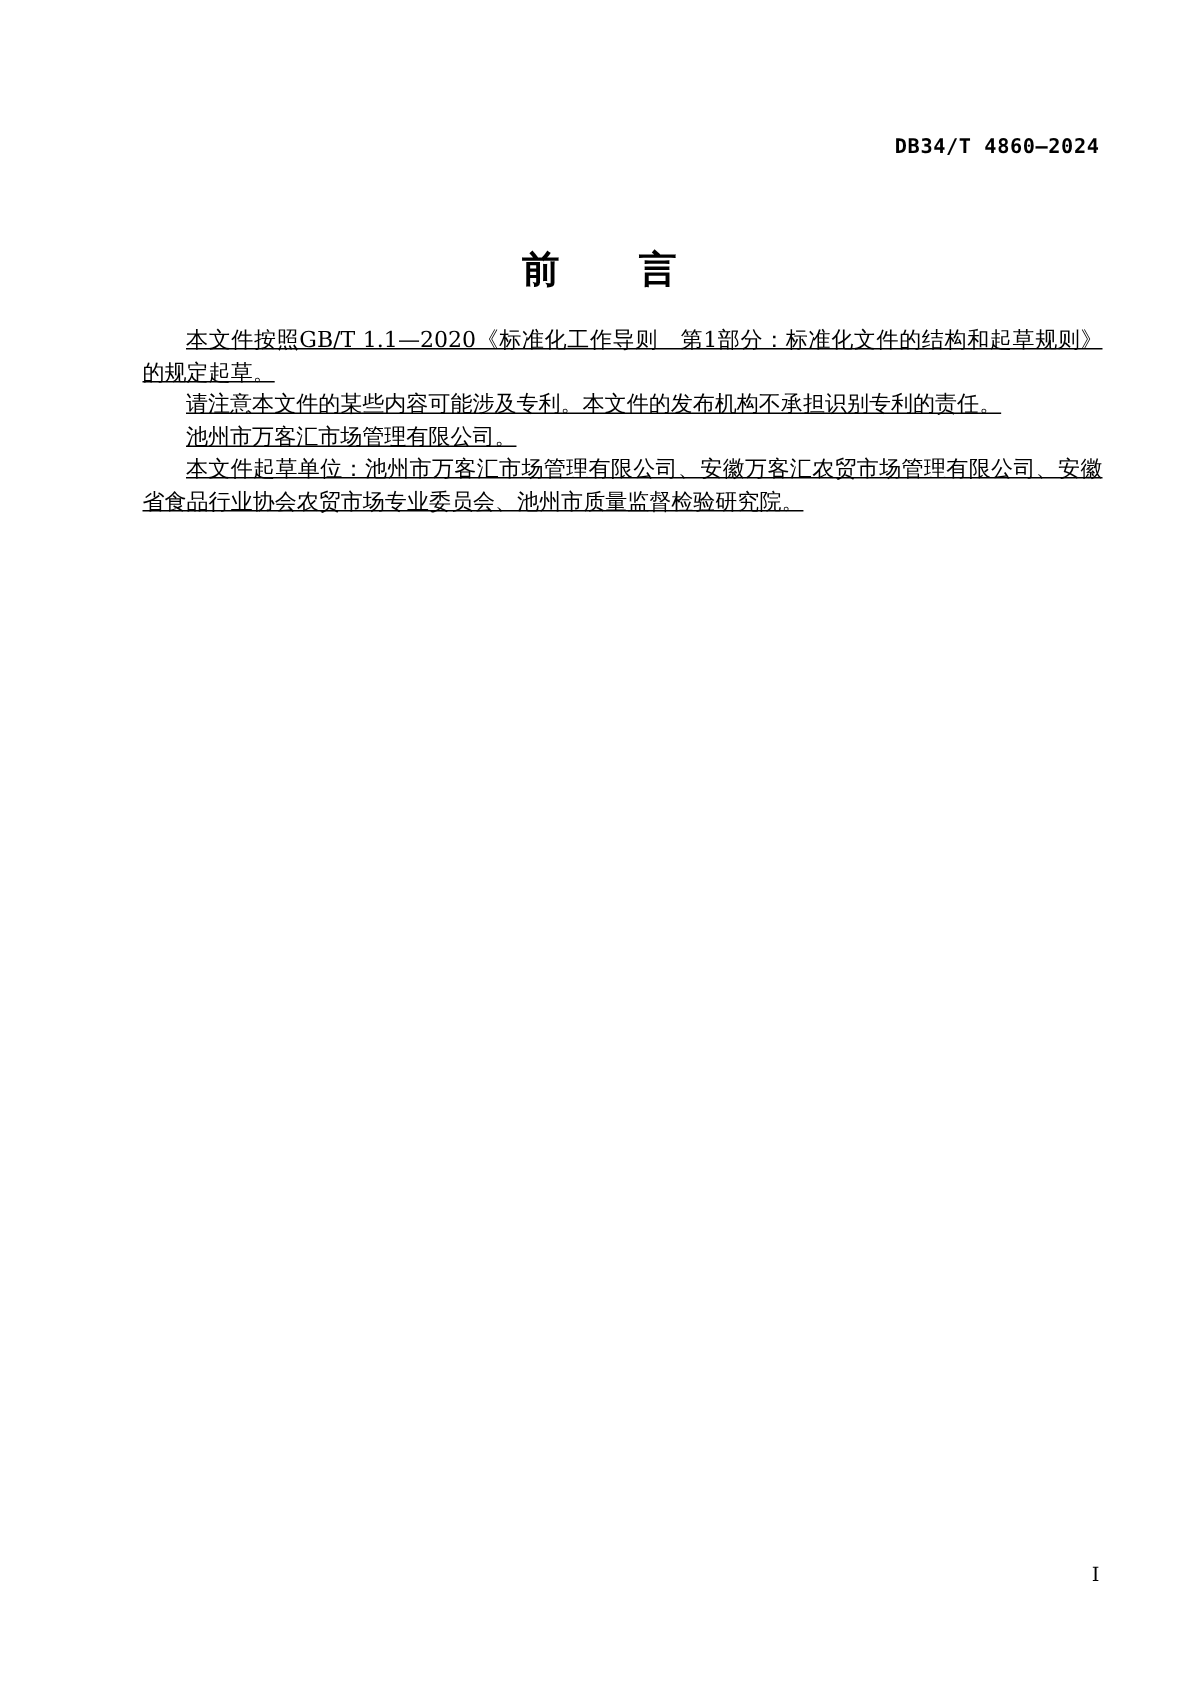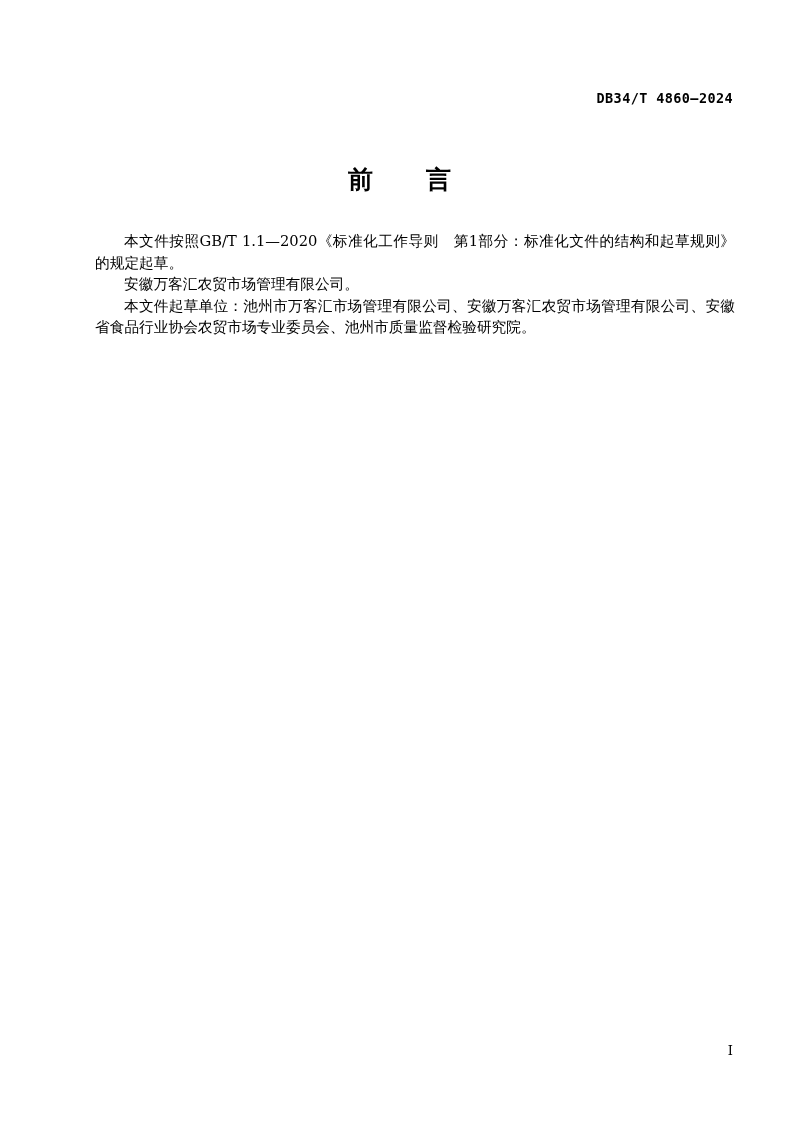--- a/index.html
+++ b/index.html
@@ -55,23 +55,24 @@
     font-size: 25px;
     font-weight: 700;
     letter-spacing: 1px;
     color: #000;
     white-space: pre;
   }
 
   
   .body-block {
     position: absolute;
-    top: 230px;
+    top: 216px;
     left: 95px;
     width: 640px;
+    text-decoration: underline;
   }
 
   .para {
     font-family: "DejaVu Serif", "Liberation Serif", serif;
     font-size: 14.7px;
     line-height: 21.6px;
     text-indent: 29px;
     text-align: justify;
     text-justify: inter-ideograph;
     margin: 0 0 0 0;
@@ -101,21 +102,22 @@
 <div class="page">
 
   <div class="page-header">
     <span class="header-std-no">DB34/T 4860—2024</span>
   </div>
 
   <div class="section-title">前　　言</div>
 
   <div class="body-block">
     <p class="para">本文件按照GB/T 1.1—2020《标准化工作导则　第1部分：标准化文件的结构和起草规则》的规定起草。</p>
-    <p class="para">安徽万客汇农贸市场管理有限公司。</p>
+    <p class="para">请注意本文件的某些内容可能涉及专利。本文件的发布机构不承担识别专利的责任。</p>
+    <p class="para">池州市万客汇市场管理有限公司。</p>
     <p class="para">本文件起草单位：池州市万客汇市场管理有限公司、安徽万客汇农贸市场管理有限公司、安徽省食品行业协会农贸市场专业委员会、池州市质量监督检验研究院。</p>
   </div>
 
   <div class="page-footer">
     <span class="folio">I</span>
   </div>
 
 </div>
 
 </body></html>

